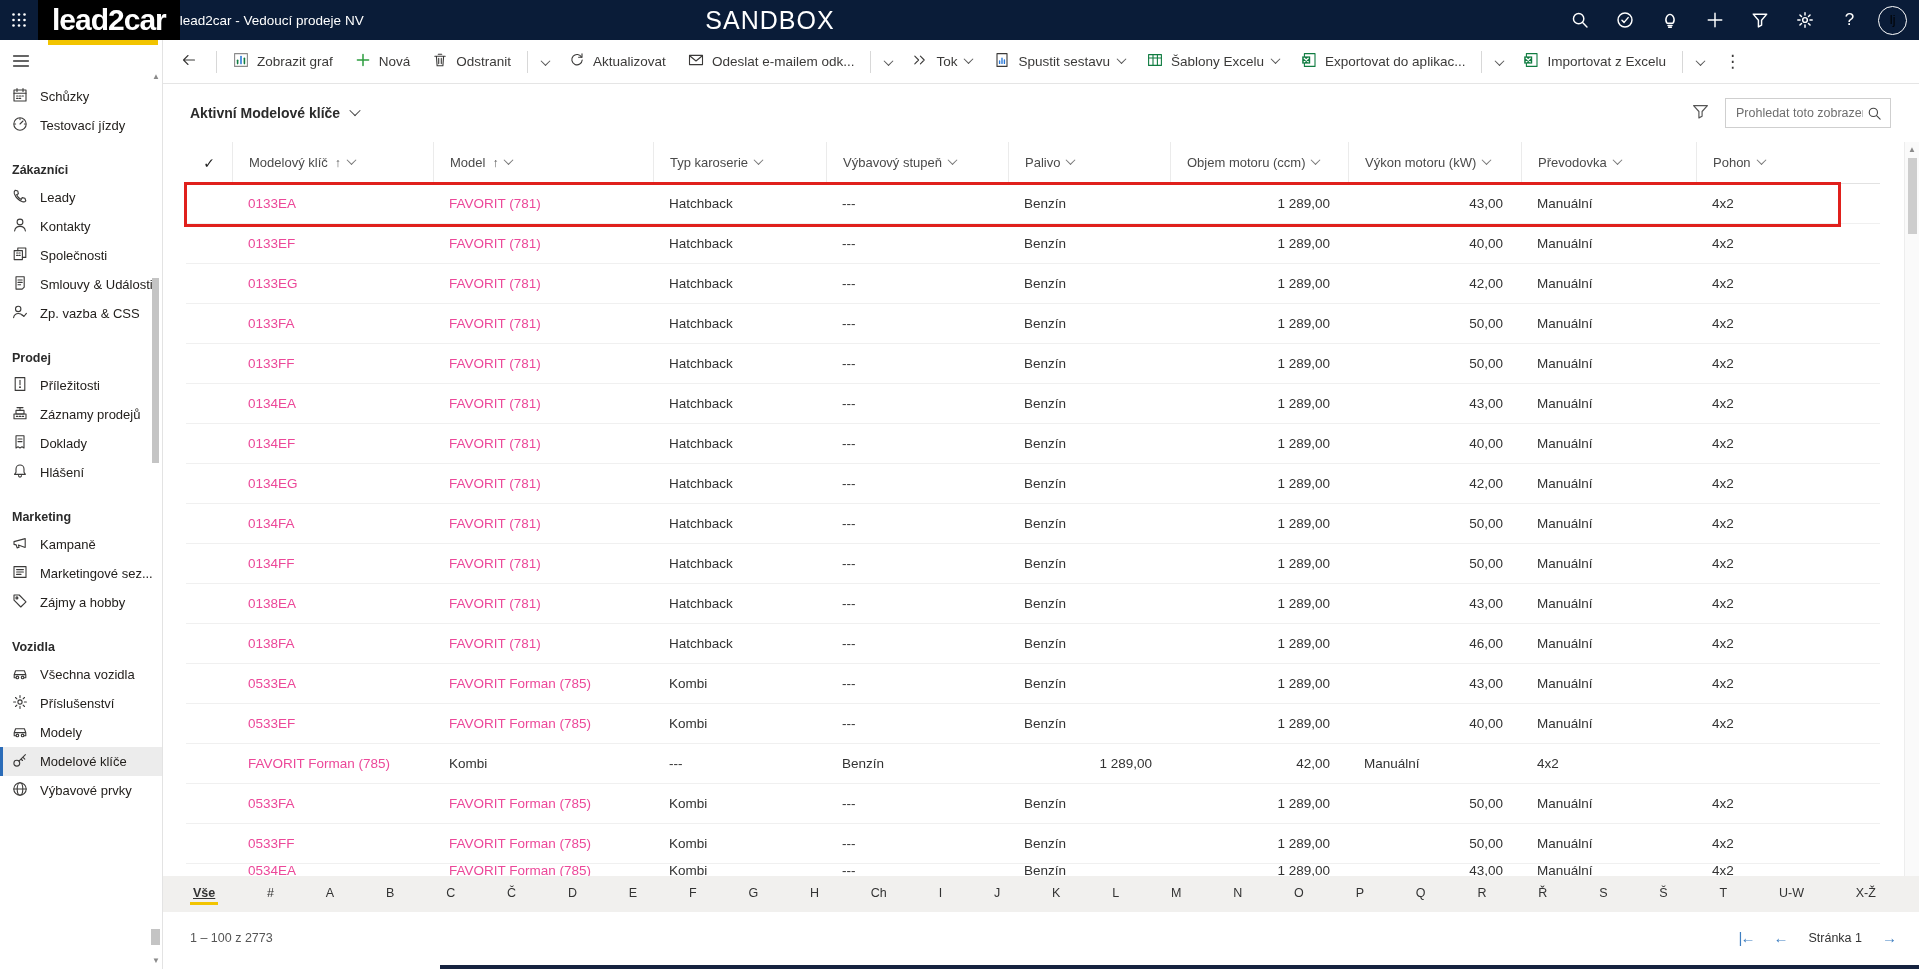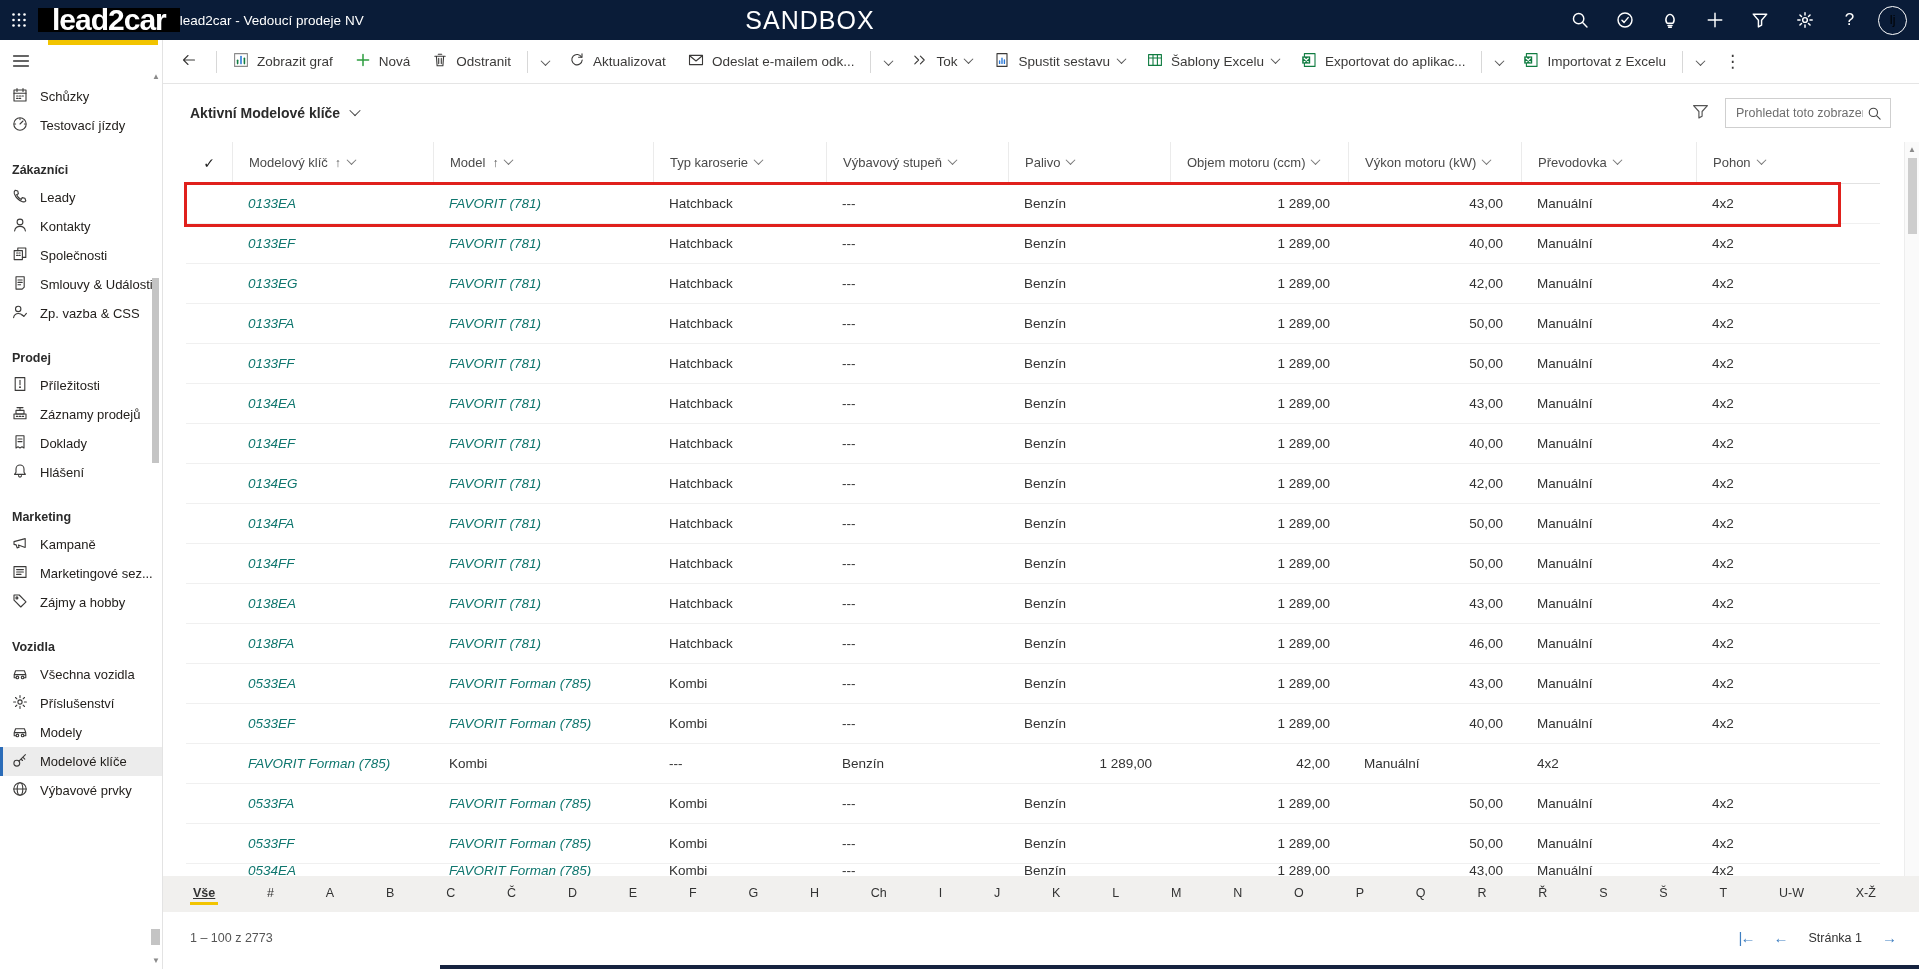--- a/index.html
+++ b/index.html
@@ -3,24 +3,24 @@
 <meta charset="utf-8">
 <style>
   * { box-sizing: border-box; margin: 0; padding: 0; }
   html,body { width:1919px; height:969px; overflow:hidden; }
   body { font-family:"Liberation Sans","DejaVu Sans",sans-serif; background:#fff; position:relative; color:#333; }
   button { font-family:inherit; background:none; border:none; cursor:pointer; }
 
   
   .topbar { position:relative; height:40px; background:#0a1c38; display:flex; align-items:center; color:#fff; z-index:30; }
   .waffle { width:38px; height:40px; display:flex; align-items:center; justify-content:center; }
-  .logo { background:#000; height:24px; display:flex; align-items:center; padding:0 14px; font-size:30px; font-weight:700; letter-spacing:-1px; color:#fff; }
+  .logo { background:#000; height:40px; display:flex; align-items:center; padding:0 14px; font-size:30px; font-weight:700; letter-spacing:-1px; color:#fff; }
   .logo-underline { position:absolute; left:48px; top:40px; width:110px; height:5px; background:#f2c400; z-index:40; }
   .apptitle { font-size:13.5px; font-weight:400; white-space:nowrap; }
-  .env { position:absolute; left:810px; transform:translateX(-50%); font-size:25px; font-weight:400; letter-spacing:1px; }
+  .env { position:absolute; left:770px; transform:translateX(-50%); font-size:25px; font-weight:400; letter-spacing:1px; }
   .topicons { margin-left:auto; display:flex; align-items:center; }
   .topicons .tbtn { width:45px; height:40px; display:flex; align-items:center; justify-content:center; color:#fff; }
   .topicons svg { width:18px; height:18px; stroke:#fff; fill:none; stroke-width:1.3; stroke-linecap:round; stroke-linejoin:round; }
   .help-glyph { font-size:17px; color:#fff; }
   .avatar { width:29px; height:29px; min-width:29px; border-radius:50%; border:1.5px solid #fff; display:flex; align-items:center; justify-content:center; font-size:12px; margin:0 12px 0 6px; }
 
   
   .shell { display:flex; height:929px; }
 
   
@@ -68,21 +68,21 @@
   .grow-cols { display:grid; grid-template-columns:46px 201px 220px 173px 182px 162px 178px 173px 175px 184px; }
   .ghead { height:42px; border-bottom:1px solid #e2e2e2; color:#4a4a4a; font-size:13px; }
   .ghead .hcell { display:flex; align-items:center; gap:7px; padding-left:16px; border-left:1px solid #ebebeb; cursor:pointer; white-space:nowrap; overflow:hidden; }
   .ghead .hcell.first { border-left:none; justify-content:center; padding-left:0; font-size:14px; color:#222; }
   .ghead .hcell:nth-child(2) { border-left:1px solid #ebebeb; }
   .sortarrow { font-size:12px; color:#555; }
   .ghead .chev { border-color:#777; }
   .grow { height:40px; border-bottom:1px solid #f0f0f0; font-size:13.5px; color:#333; cursor:pointer; }
   .grow .cell { display:flex; align-items:center; padding-left:16px; white-space:nowrap; overflow:hidden; }
   .grow .cell.num { justify-content:flex-end; padding-right:18px; padding-left:0; }
-  .grow .cell.link { color:#0f766e;font-style:italic; }
+  .grow .cell.link { color:#ec4899; }
   .grow.partial { height:12px; overflow:hidden; border-bottom:none; }
   .redbox { position:absolute; left:-2px; top:40px; width:1657px; height:45px; border:3px solid #e0201c; pointer-events:none; }
 
   
   .vscroll { position:absolute; top:102px; right:0; width:15px; height:734px; background:#fafafa; border-left:1px solid #ededed; z-index:5; }
   .vs-up { position:absolute; top:3px; left:3px; font-size:8px; color:#8a8a8a; }
   .vs-thumb { position:absolute; top:16px; left:3px; width:9px; height:76px; background:#cdcdcd; }
 
   
   .jumpbar { height:36px; background:#f1f0ee; display:flex; align-items:center; justify-content:space-between; padding:0 40px 0 27px; font-size:12.5px; color:#333; }

